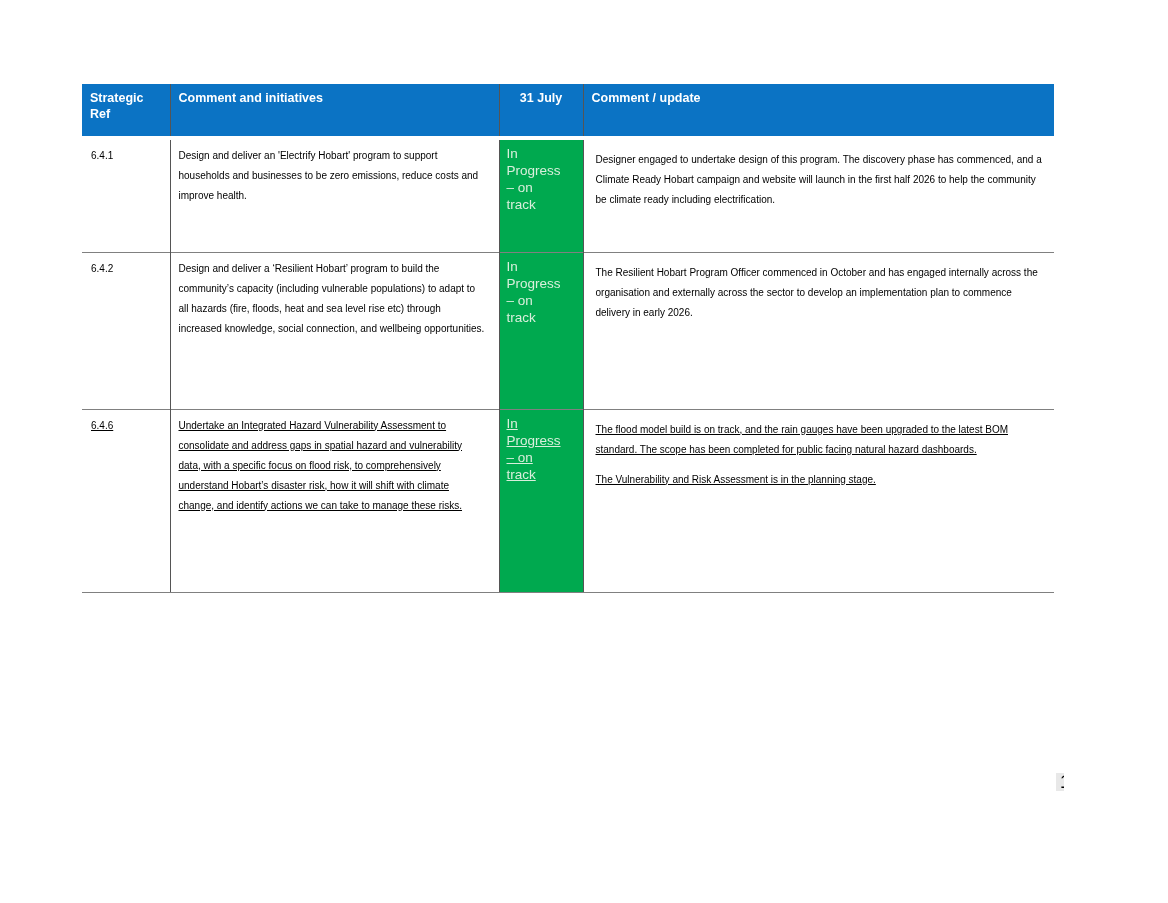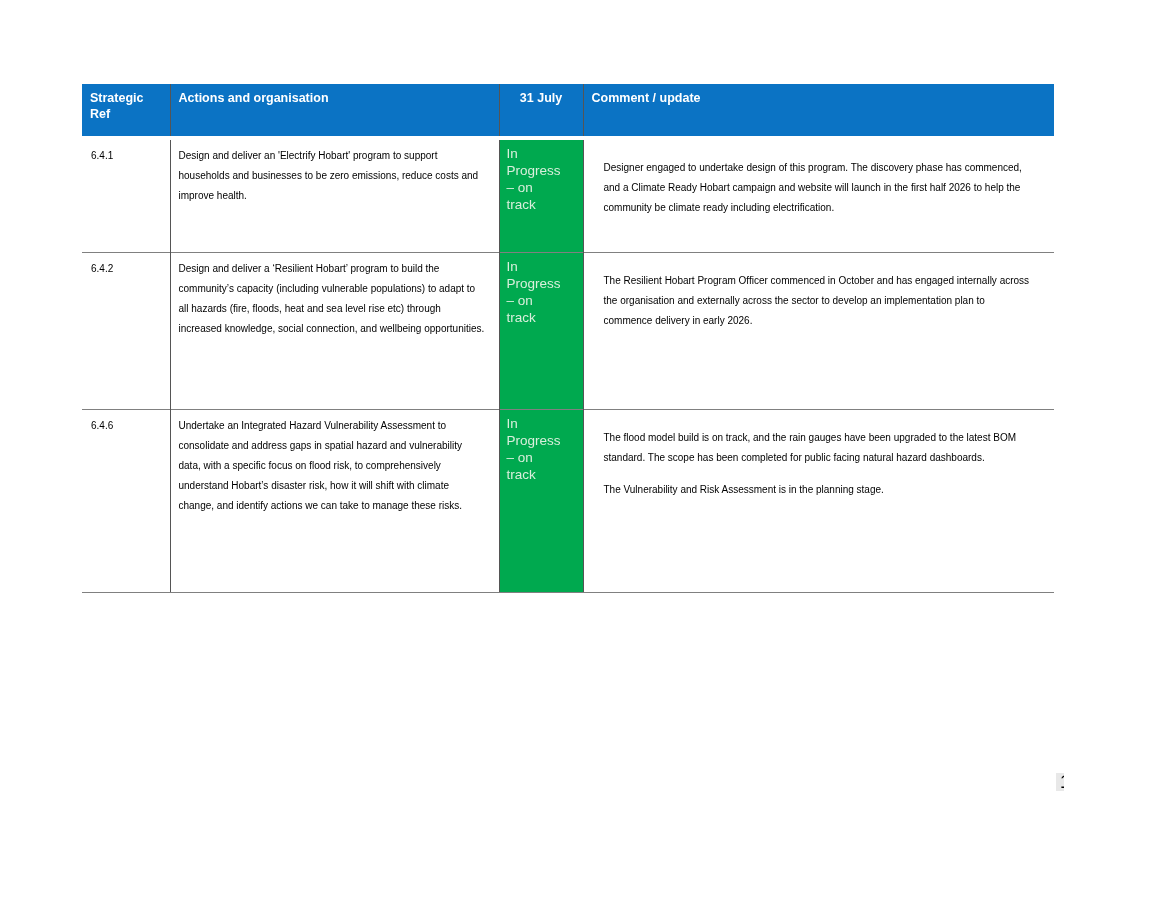--- a/index.html
+++ b/index.html
@@ -37,37 +37,37 @@
     border-bottom: 4px solid #ffffff;
   }
   th.center { text-align: center; }
   
   th + th, td + td { border-left: 1px solid var(--column-line, #555555); }
   
   tbody tr.row-1 { height: 114px; }
   tbody tr.row-2 { height: 157px; }
   tbody tr.row-3 { height: 183px; }
   tbody tr + tr td { border-top: 1px solid var(--grid-line, #808080); }
-  tbody tr:last-child td { border-bottom: 1px solid var(--grid-line, #808080); }
+  tbody tr:last-child td { border-bottom: 1px solid var(--grid-line, #808080); text-decoration: underline; }
   td {
     vertical-align: top;
     font-size: 10px;
     line-height: 20px;
     padding: 6px 8px 6px 8px;
   }
   td.ref { padding-left: 9px; }
   td.action { padding-right: 14px; }
   td.status {
     background: var(--status-bg, #00a94f);
     color: var(--status-text, #d9efdc);
     font-size: 13.5px;
     line-height: 17px;
     padding: 5px 21px 5px 7px;
   }
-  td.comment p { margin: 12px; }
+  td.comment p { margin: 4px; }
   td.comment p + p { margin-top: 10px; }
   .page-number {
     position: absolute;
     left: 1056px;
     top: 773px;
     background: var(--page-number-bg, #e8e8e8);
     color: #000;
     font-size: 18px;
     line-height: 16px;
     padding: 1px 4px;
@@ -81,21 +81,21 @@
   <table class="report-table">
     <colgroup>
       <col style="width:88px">
       <col style="width:329px">
       <col style="width:84px">
       <col style="width:471px">
     </colgroup>
     <thead>
       <tr>
         <th>Strategic Ref</th>
-        <th>Actions and organisation</th>
+        <th>Comment and initiatives</th>
         <th class="center">31 July</th>
         <th>Comment / update</th>
       </tr>
     </thead>
     <tbody>
       <tr class="row-1">
         <td class="ref">6.4.1</td>
         <td class="action">Design and deliver an 'Electrify Hobart' program to support households and businesses to be zero emissions, reduce costs and improve health.</td>
         <td class="status">
           <div>In</div>

